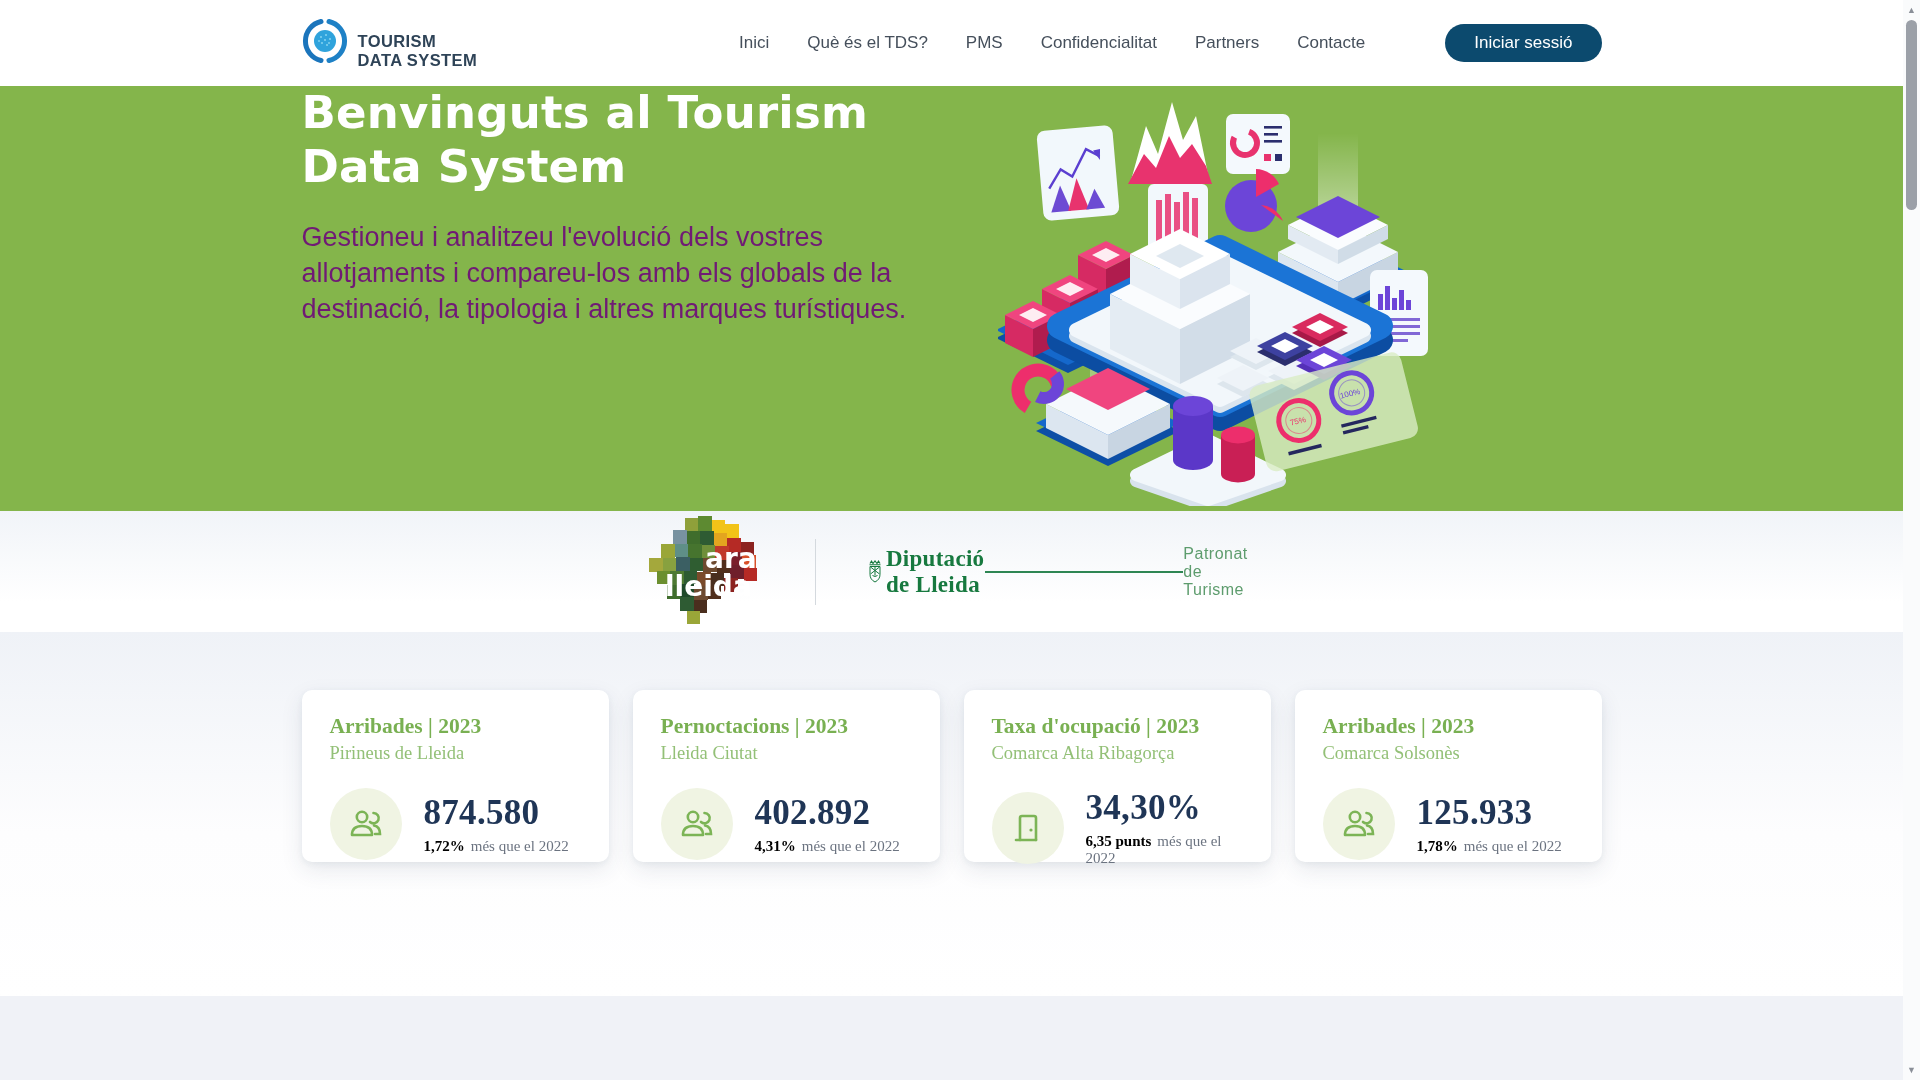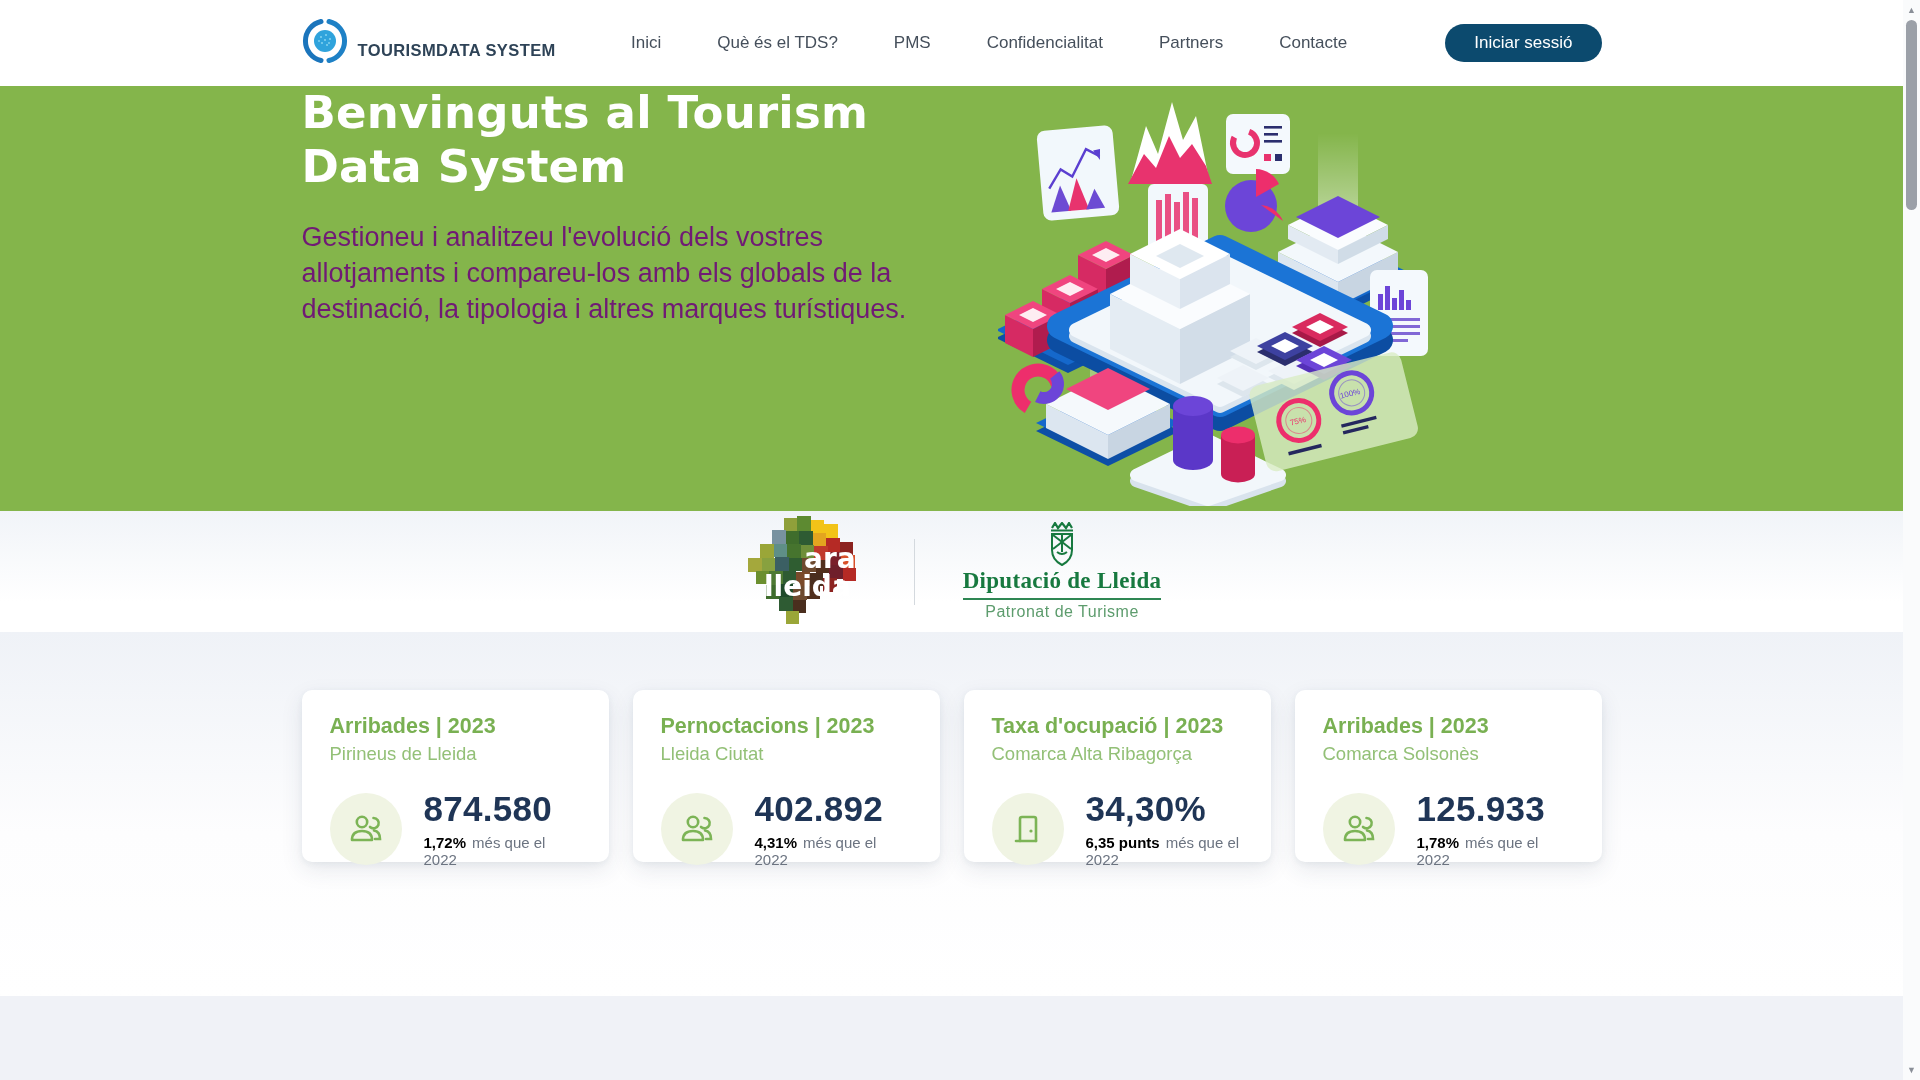--- a/index.html
+++ b/index.html
@@ -9,25 +9,25 @@
     background:#ffffff;
     position:relative;
     padding-right:17px;
   }
   .container { width:1300px; margin:0 auto; position:relative; }
 
   
   .header { height:86px; background:#ffffff; position:relative; z-index:5; }
   .header .container { height:100%; display:flex; align-items:center; justify-content:space-between; }
   .brand { display:flex; align-items:center; gap:10px; cursor:pointer; }
-  .brand-text { display:flex; line-height:1.12;margin-top:15px; }
+  .brand-text { display:flex; flex-direction:column; line-height:1.12;margin-top:15px; }
   .brand-text span {
     font-weight:bold; font-size:16.5px; color:#2e4357; letter-spacing:.4px;
   }
-  .nav { display:flex; align-items:center; gap:56px; }
+  .nav { display:flex; align-items:center; gap:38px; }
   .nav a {
     text-decoration:none; color:#454f5b; font-size:17px; cursor:pointer;
   }
   .login-btn {
     margin-left:42px;
     background:#0c4a6e; color:#ffffff; border:none; cursor:pointer;
     font-family:"Liberation Sans",sans-serif;
     font-size:17px; padding:9px 29px; border-radius:20px;
   }
 
@@ -46,30 +46,30 @@
   }
   .hero-illo { position:absolute; right:162px; top:2px; width:442px; height:418px; }
 
   
   .band { height:121px; background:linear-gradient(#f1f4f8, #ffffff 75%); position:relative; }
   .band-inner {
     height:100%; display:flex; align-items:center; justify-content:center; gap:34px;
   }
   .band-divider { width:1px; height:66px; background:#d4d9de; }
   .partner { display:flex; align-items:center; cursor:pointer; }
-  .dip-text { display:flex; flex-direction:column; align-items:center; margin-left:14px; }
+  .dip-text { display:flex; flex-direction:row; align-items:center; margin-left:14px; }
   .dip-title {
     font-family:"Liberation Serif", serif; font-weight:bold; color:#17793f;
     font-size:23px; letter-spacing:.3px;
   }
   .dip-rule { width:100%; height:1.5px; background:#2e8653; margin:4px 0 3px; }
   .dip-sub { color:#5d9c6d; font-size:16px; letter-spacing:.5px; }
 
   
-  .stats { height:364px; background:linear-gradient(#eff2f7, #fdfdfe 55%, #ffffff); }
+  .stats { height:364px; background:linear-gradient(#eff2f7, #fdfdfe 55%, #ffffff);font-family:Liberation Serif, serif; }
   .stats .container { padding-top:58px; display:flex; gap:24px; }
   .card {
     width:307px; height:172px; background:#ffffff; border-radius:10px;
     box-shadow:0 8px 22px rgba(40,60,90,.10), 0 2px 6px rgba(40,60,90,.06);
     padding:24px 28px 0 28px;
   }
   .card-title { color:#79b052; font-weight:bold; font-size:21.5px; }
   .card-sub { color:#93c077; font-size:18.5px; margin-top:4px; }
   .card-row { display:flex; align-items:center; margin-top:24px; gap:22px; }
   .icon-circle {

